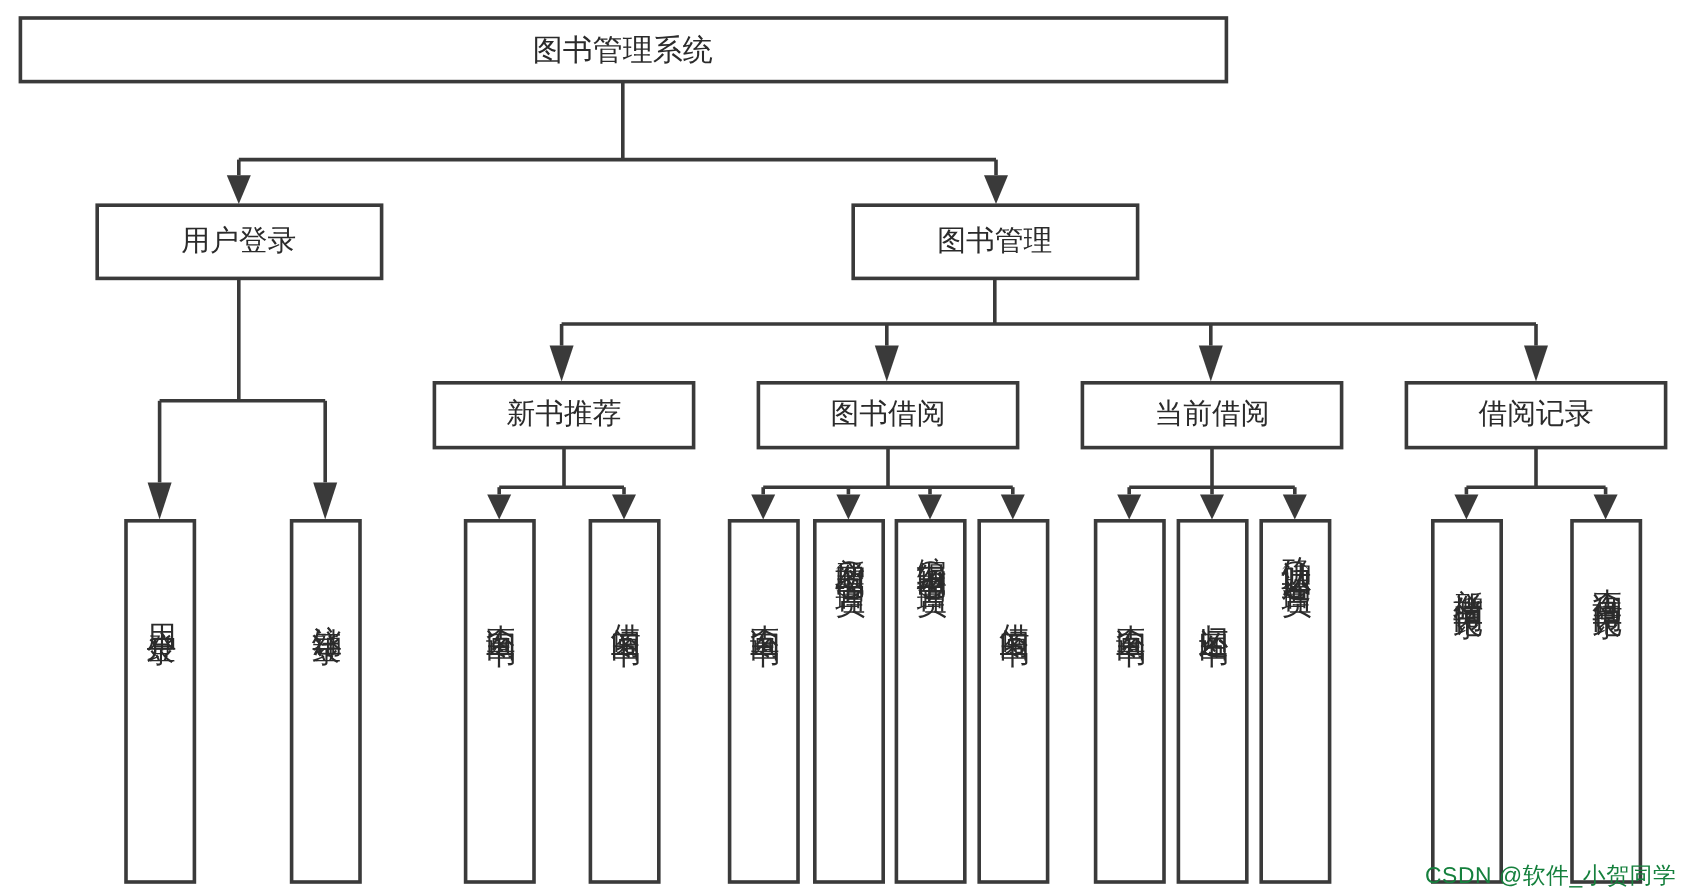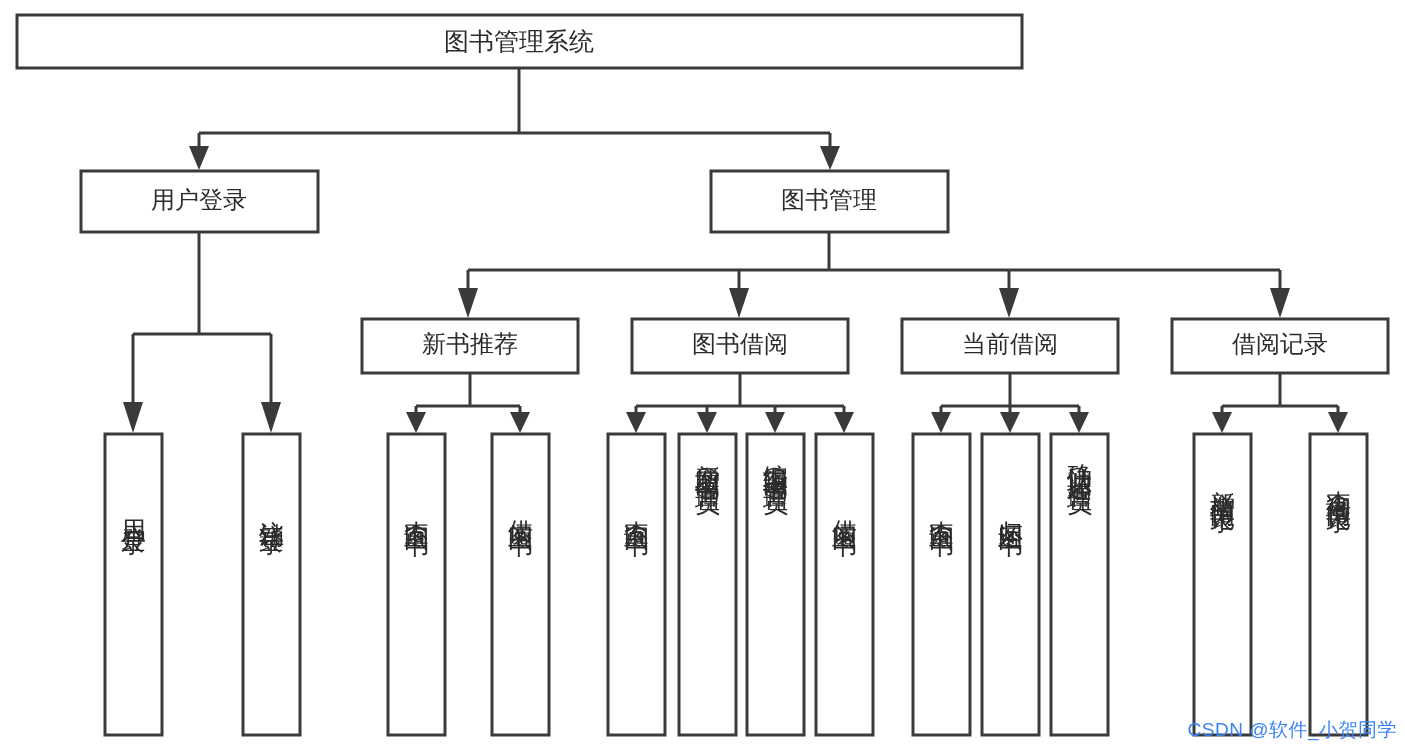--- a/index.html
+++ b/index.html
@@ -67,21 +67,21 @@
     letter-spacing: 4px;
     color: #2b2b2b;
     white-space: nowrap;
   }
   .watermark {
     position: absolute;
     right: 8px;
     bottom: 4px;
     font-family: "Liberation Sans", "DejaVu Sans", sans-serif;
     font-size: 19px;
-    color: #3b82f6;
+    color: #15803d;
     letter-spacing: 0.5px;
     white-space: nowrap;
   }
 </style>
 </head>
 <body>
 
 <div id="diagram-root">
 
   <svg class="flow" viewBox="0 0 1405 747">

